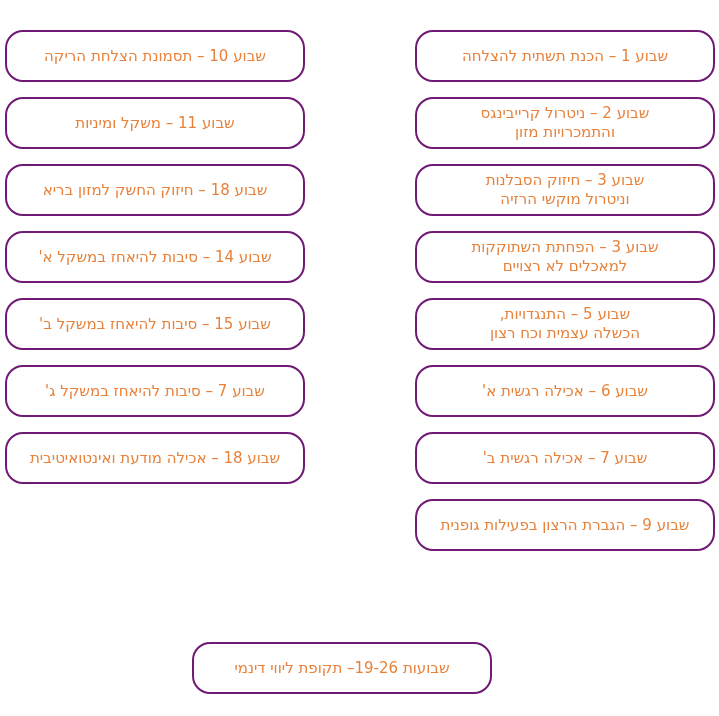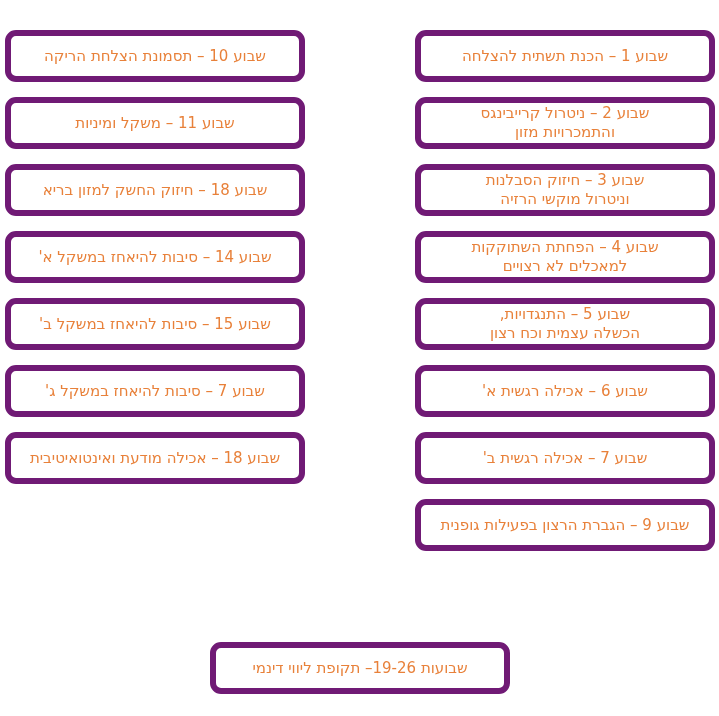--- a/index.html
+++ b/index.html
@@ -27,40 +27,40 @@
     display: flex;
     flex-direction: column;
     gap: 15px;
   }
   .col-right { left: 415px; justify-content: space-between; }
   .col-left  { left: 5px; }
   .box {
     box-sizing: border-box;
     width: 300px;
     height: 52px;
-    border: 6px solid #701a75;
-    border-radius: 11px;
+    border: 2px solid #701a75;
+    border-radius: 18px;
     background: #ffffff;
     display: flex;
     align-items: center;
     justify-content: center;
     padding: 2px 12px;
   }
   .box-label {
     direction: rtl;
     unicode-bidi: plaintext;
     text-align: center;
     color: #e8813a;
     font-size: 15px;
     line-height: 19px;
     white-space: pre-line;
   }
   .footer-box {
     position: absolute;
-    left: 210px;
+    left: 192px;
     top: 642px;
   }
 </style>
 </head>
 <body>
 
 <div class="board">
 
   <div class="col col-right">
     <div class="box">
@@ -68,21 +68,21 @@
     </div>
     <div class="box">
       <span class="box-label">שבוע 2 – ניטרול קרייבינגס
 והתמכרויות מזון</span>
     </div>
     <div class="box">
       <span class="box-label">שבוע 3 – חיזוק הסבלנות
 וניטרול מוקשי הרזיה</span>
     </div>
     <div class="box">
-      <span class="box-label">שבוע 4 – הפחתת השתוקקות
+      <span class="box-label">שבוע 3 – הפחתת השתוקקות
 למאכלים לא רצויים</span>
     </div>
     <div class="box">
       <span class="box-label">שבוע 5 – התנגדויות,
 הכשלה עצמית וכח רצון</span>
     </div>
     <div class="box">
       <span class="box-label">שבוע 6 – אכילה רגשית א'</span>
     </div>
     <div class="box">

